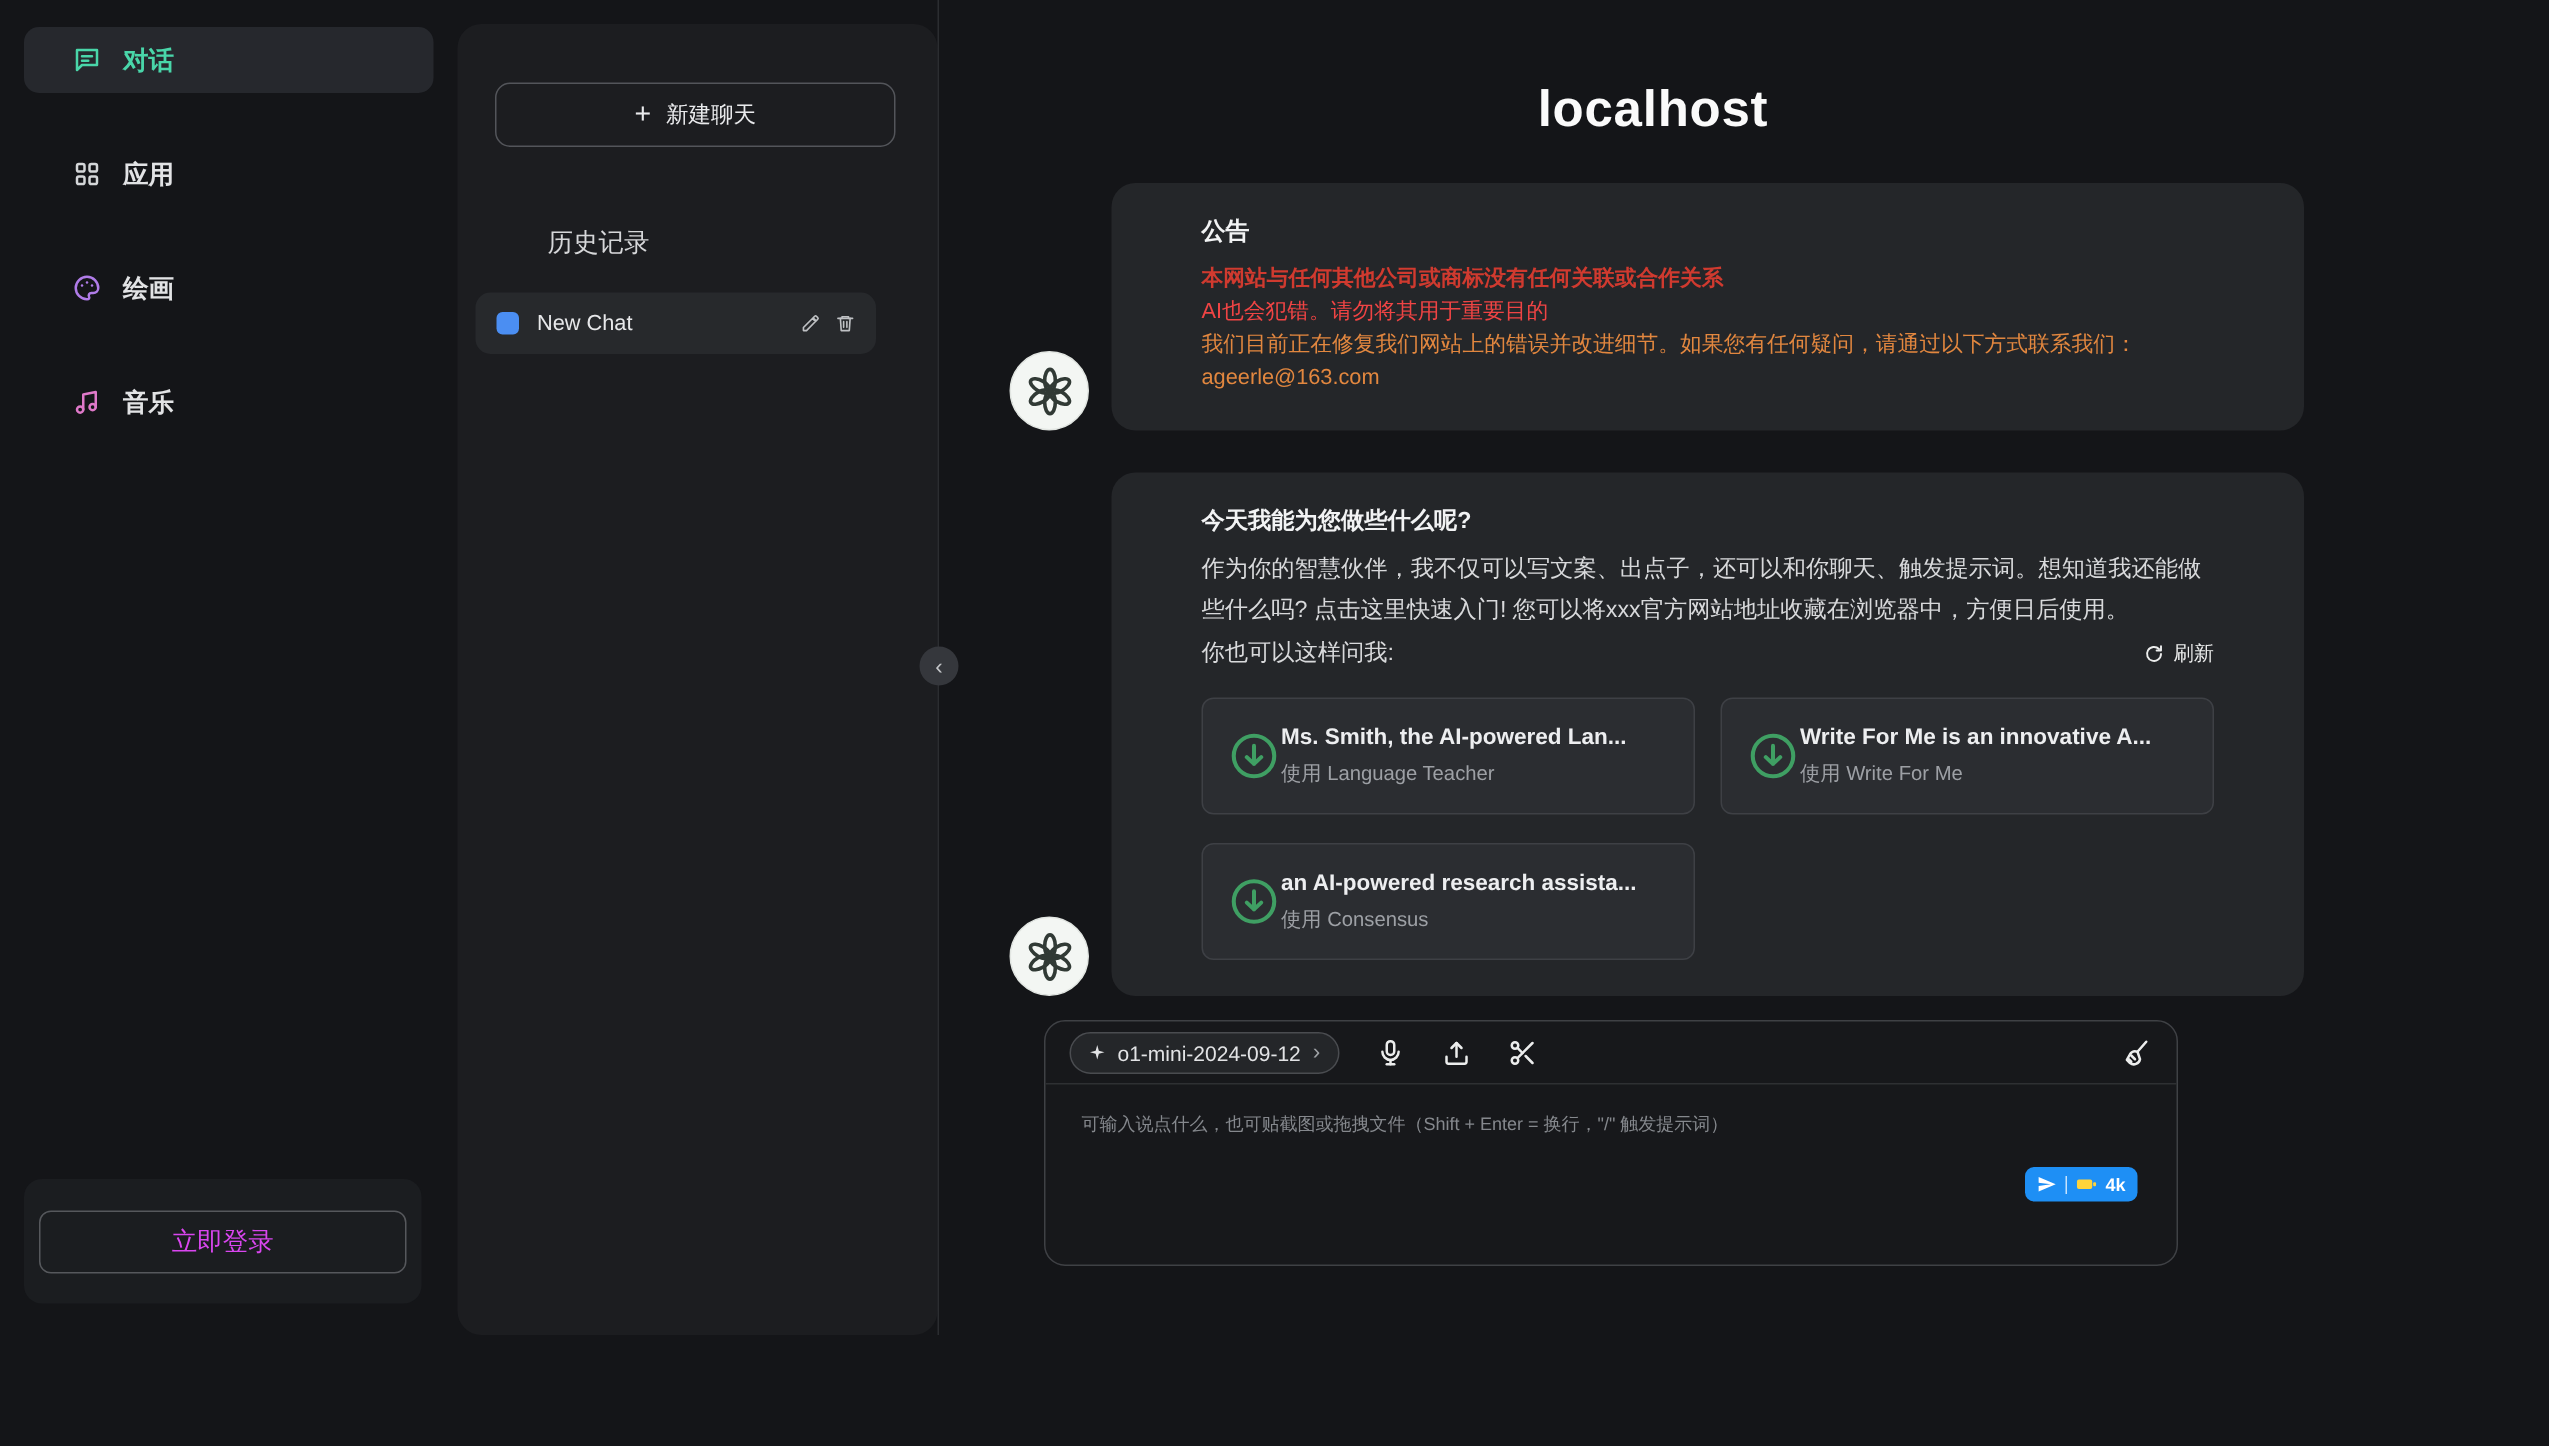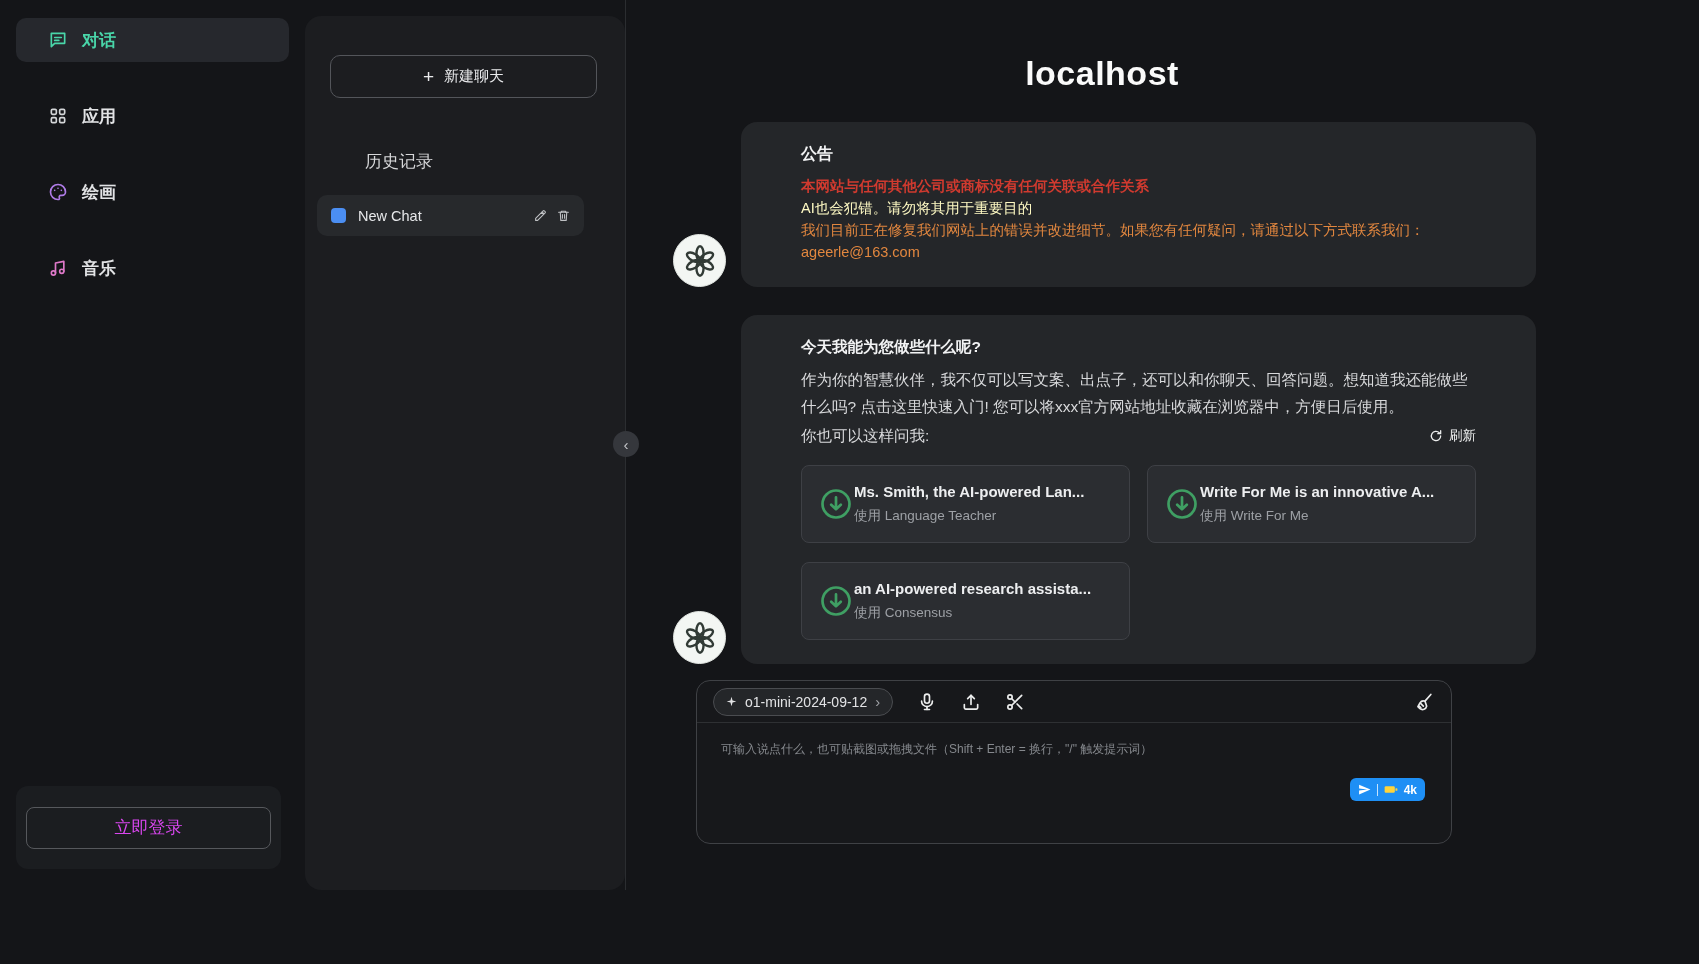--- a/index.html
+++ b/index.html
@@ -86,21 +86,21 @@
     width:53px; height:53px; border-radius:50%; background:#f3f6f3; flex:none;
     display:flex; align-items:center; justify-content:center;
     border:1px solid #e2e6e2;
   }
   .avatar svg { width:34px; height:34px; }
   .msg-card { flex:1; background:#242629; border-radius:16px; padding:22px 60px 24px; min-width:0; }
 
   .ann-title { font-size:16px; font-weight:700; color:#f2f3f4; margin-bottom:10px; }
   .ann-line { font-size:14.5px; line-height:22px; }
   .red-bold { color:#d03a2f; font-weight:700; }
-  .red { color:#fef9c3; }
+  .red { color:#ef4444; }
   .orange { color:#e2873f; }
   .orange-link { color:#e2873f; cursor:pointer; text-decoration:none; display:inline-block; }
 
   .welcome-heading { font-size:15.5px; font-weight:700; color:#f2f3f4; margin-bottom:8px; }
   .welcome-body { font-size:15.5px; line-height:27px; color:#d8d9db; }
   .hint-row { display:flex; justify-content:space-between; align-items:center; margin-top:2px; }
   .hint-text { font-size:15.5px; line-height:27px; color:#d8d9db; }
   .refresh { display:flex; align-items:center; gap:6px; font-size:13.5px; color:#eceded; cursor:pointer; }
   .refresh svg { width:14px; height:14px; }
 
@@ -270,21 +270,21 @@
               <ellipse cx="12" cy="6.8" rx="2.5" ry="5.2" transform="rotate(60 12 12)"></ellipse>
               <ellipse cx="12" cy="6.8" rx="2.5" ry="5.2" transform="rotate(120 12 12)"></ellipse>
               <ellipse cx="12" cy="6.8" rx="2.5" ry="5.2" transform="rotate(180 12 12)"></ellipse>
               <ellipse cx="12" cy="6.8" rx="2.5" ry="5.2" transform="rotate(240 12 12)"></ellipse>
               <ellipse cx="12" cy="6.8" rx="2.5" ry="5.2" transform="rotate(300 12 12)"></ellipse>
             </g>
           </svg>
         </div>
         <div class="msg-card">
           <div class="welcome-heading">今天我能为您做些什么呢?</div>
-          <div class="welcome-body">作为你的智慧伙伴，我不仅可以写文案、出点子，还可以和你聊天、回答问题。想知道我还能做些什么吗? 点击这里快速入门! 您可以将xxx官方网站地址收藏在浏览器中，方便日后使用。</div>
+          <div class="welcome-body">作为你的智慧伙伴，我不仅可以写文案、出点子，还可以和你聊天、触发提示词。想知道我还能做些什么吗? 点击这里快速入门! 您可以将xxx官方网站地址收藏在浏览器中，方便日后使用。</div>
           <div class="hint-row">
             <span class="hint-text">你也可以这样问我:</span>
             <span class="refresh">
               <svg viewBox="0 0 24 24" fill="none" stroke="currentColor" stroke-width="2.2" stroke-linecap="round" stroke-linejoin="round">
                 <path d="M20 12a8 8 0 1 1-2.3-5.7"></path>
                   <path d="M20 3v5h-5"></path>
               </svg>
               <span>刷新</span>
             </span>
           </div>

